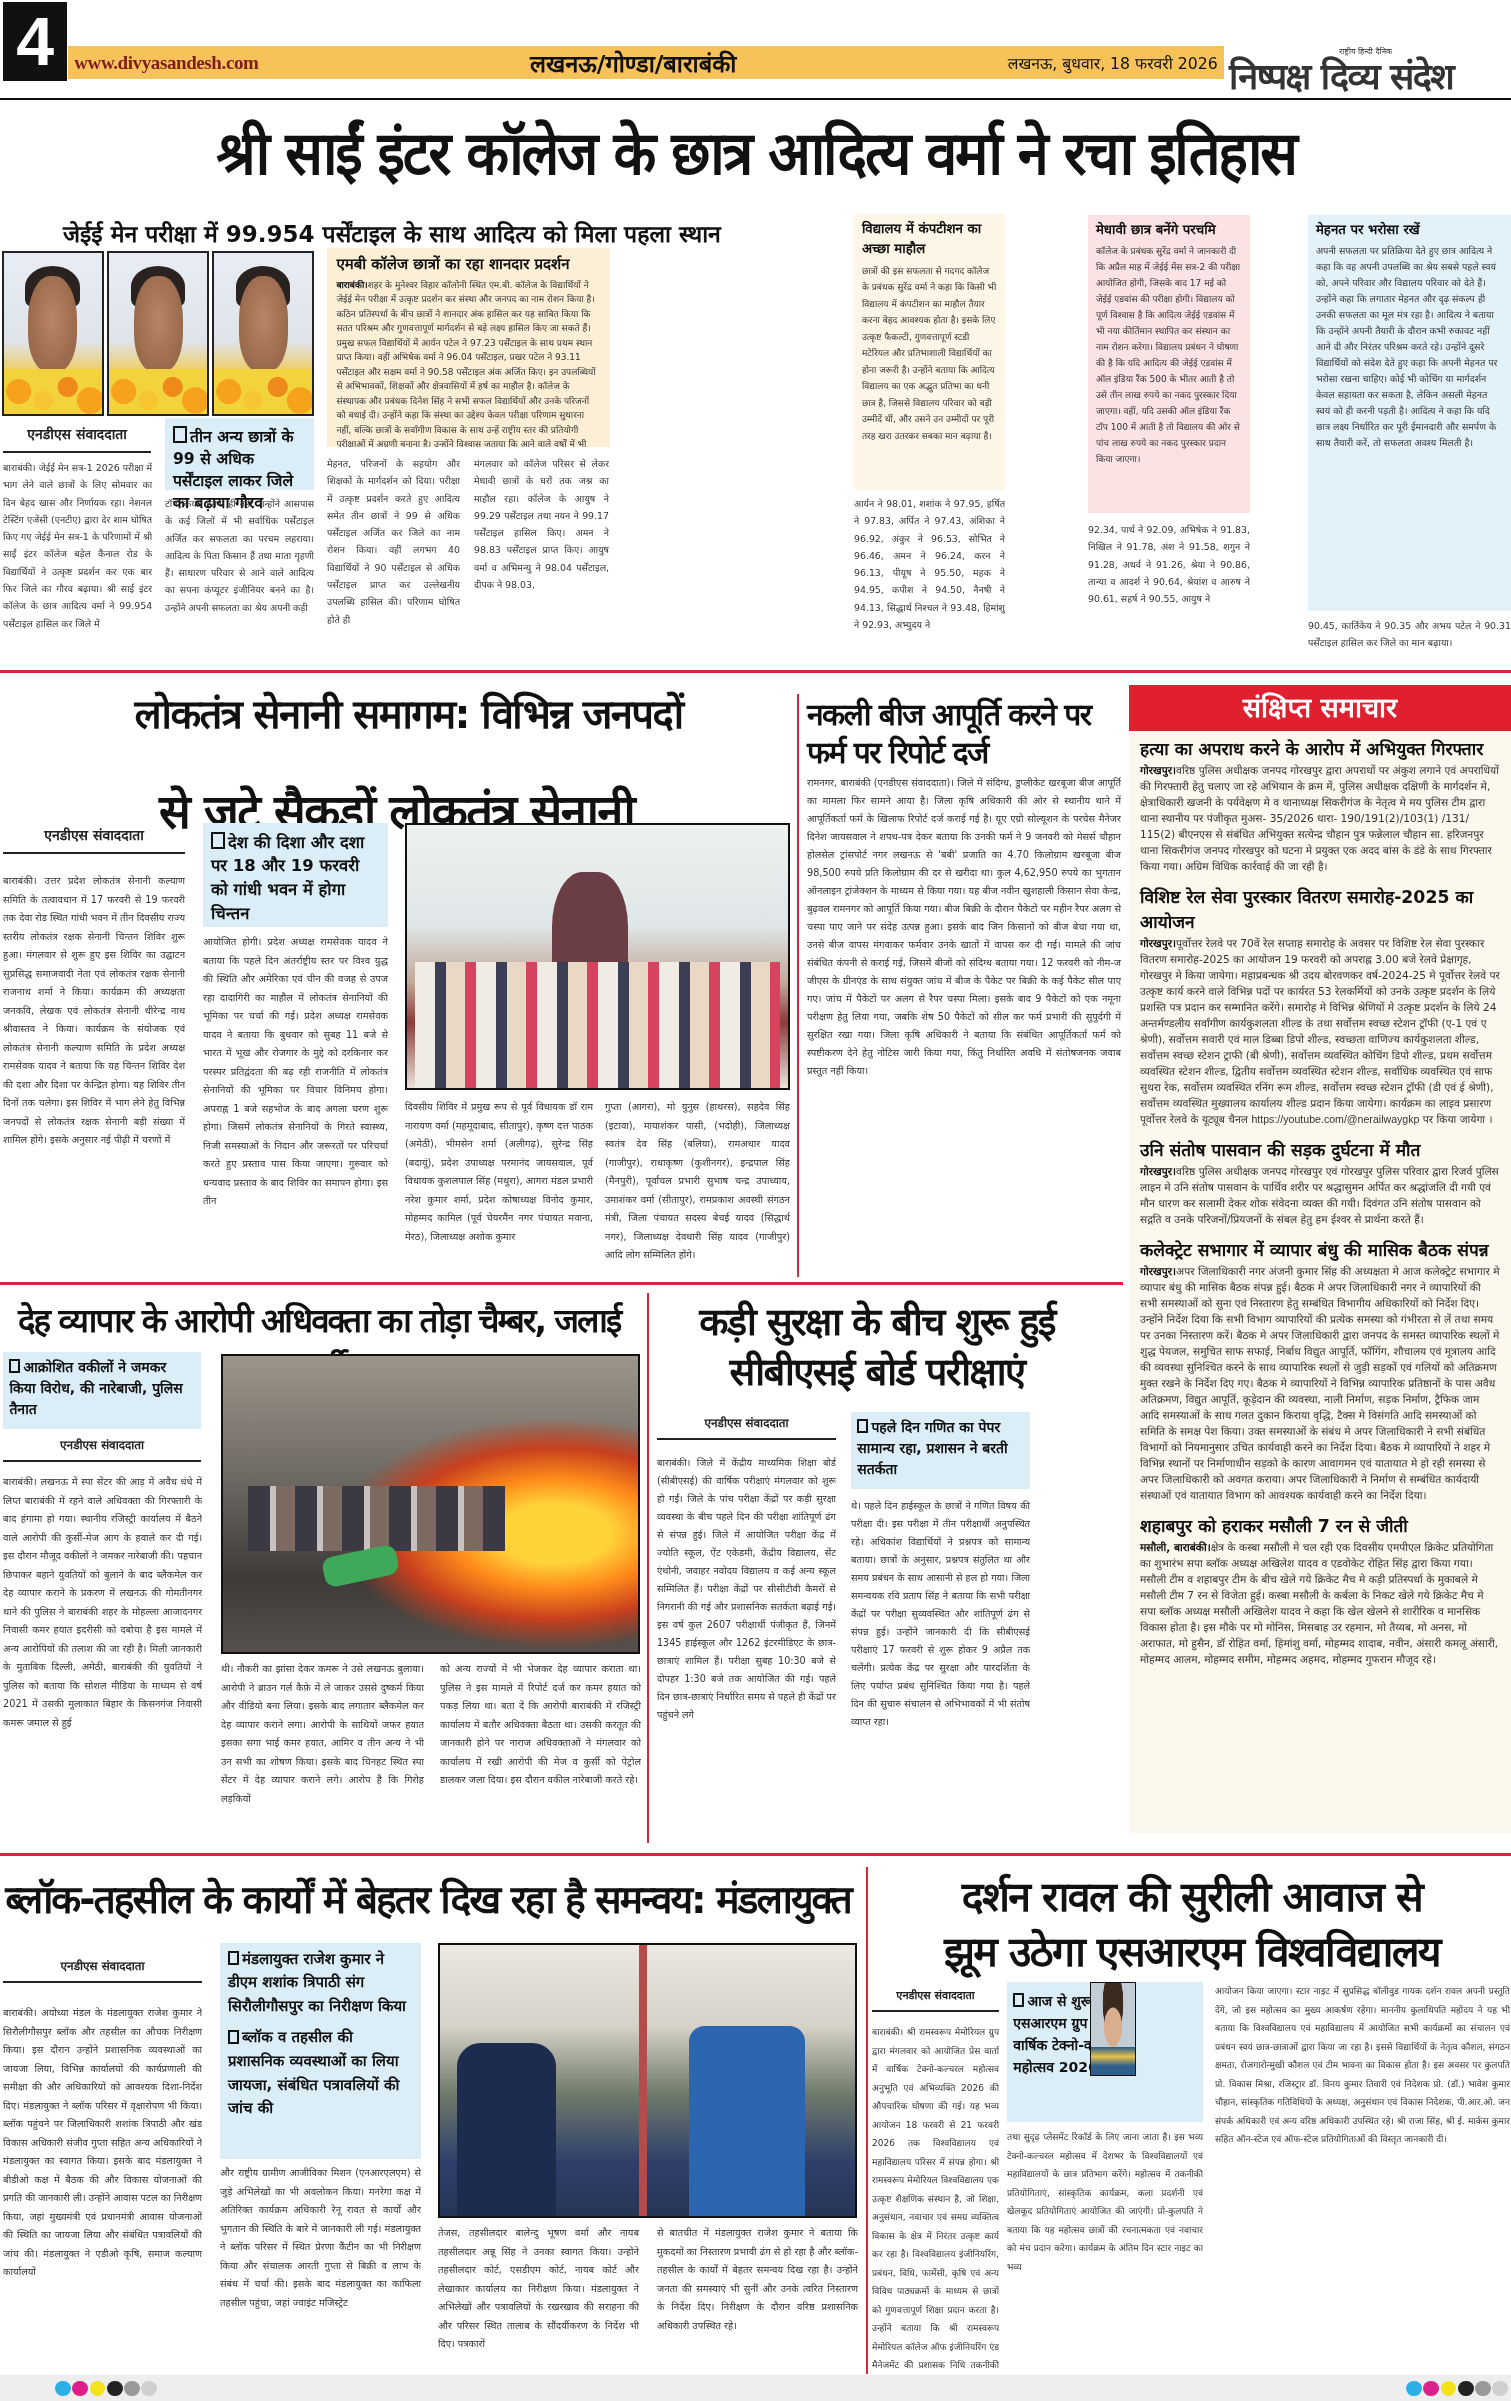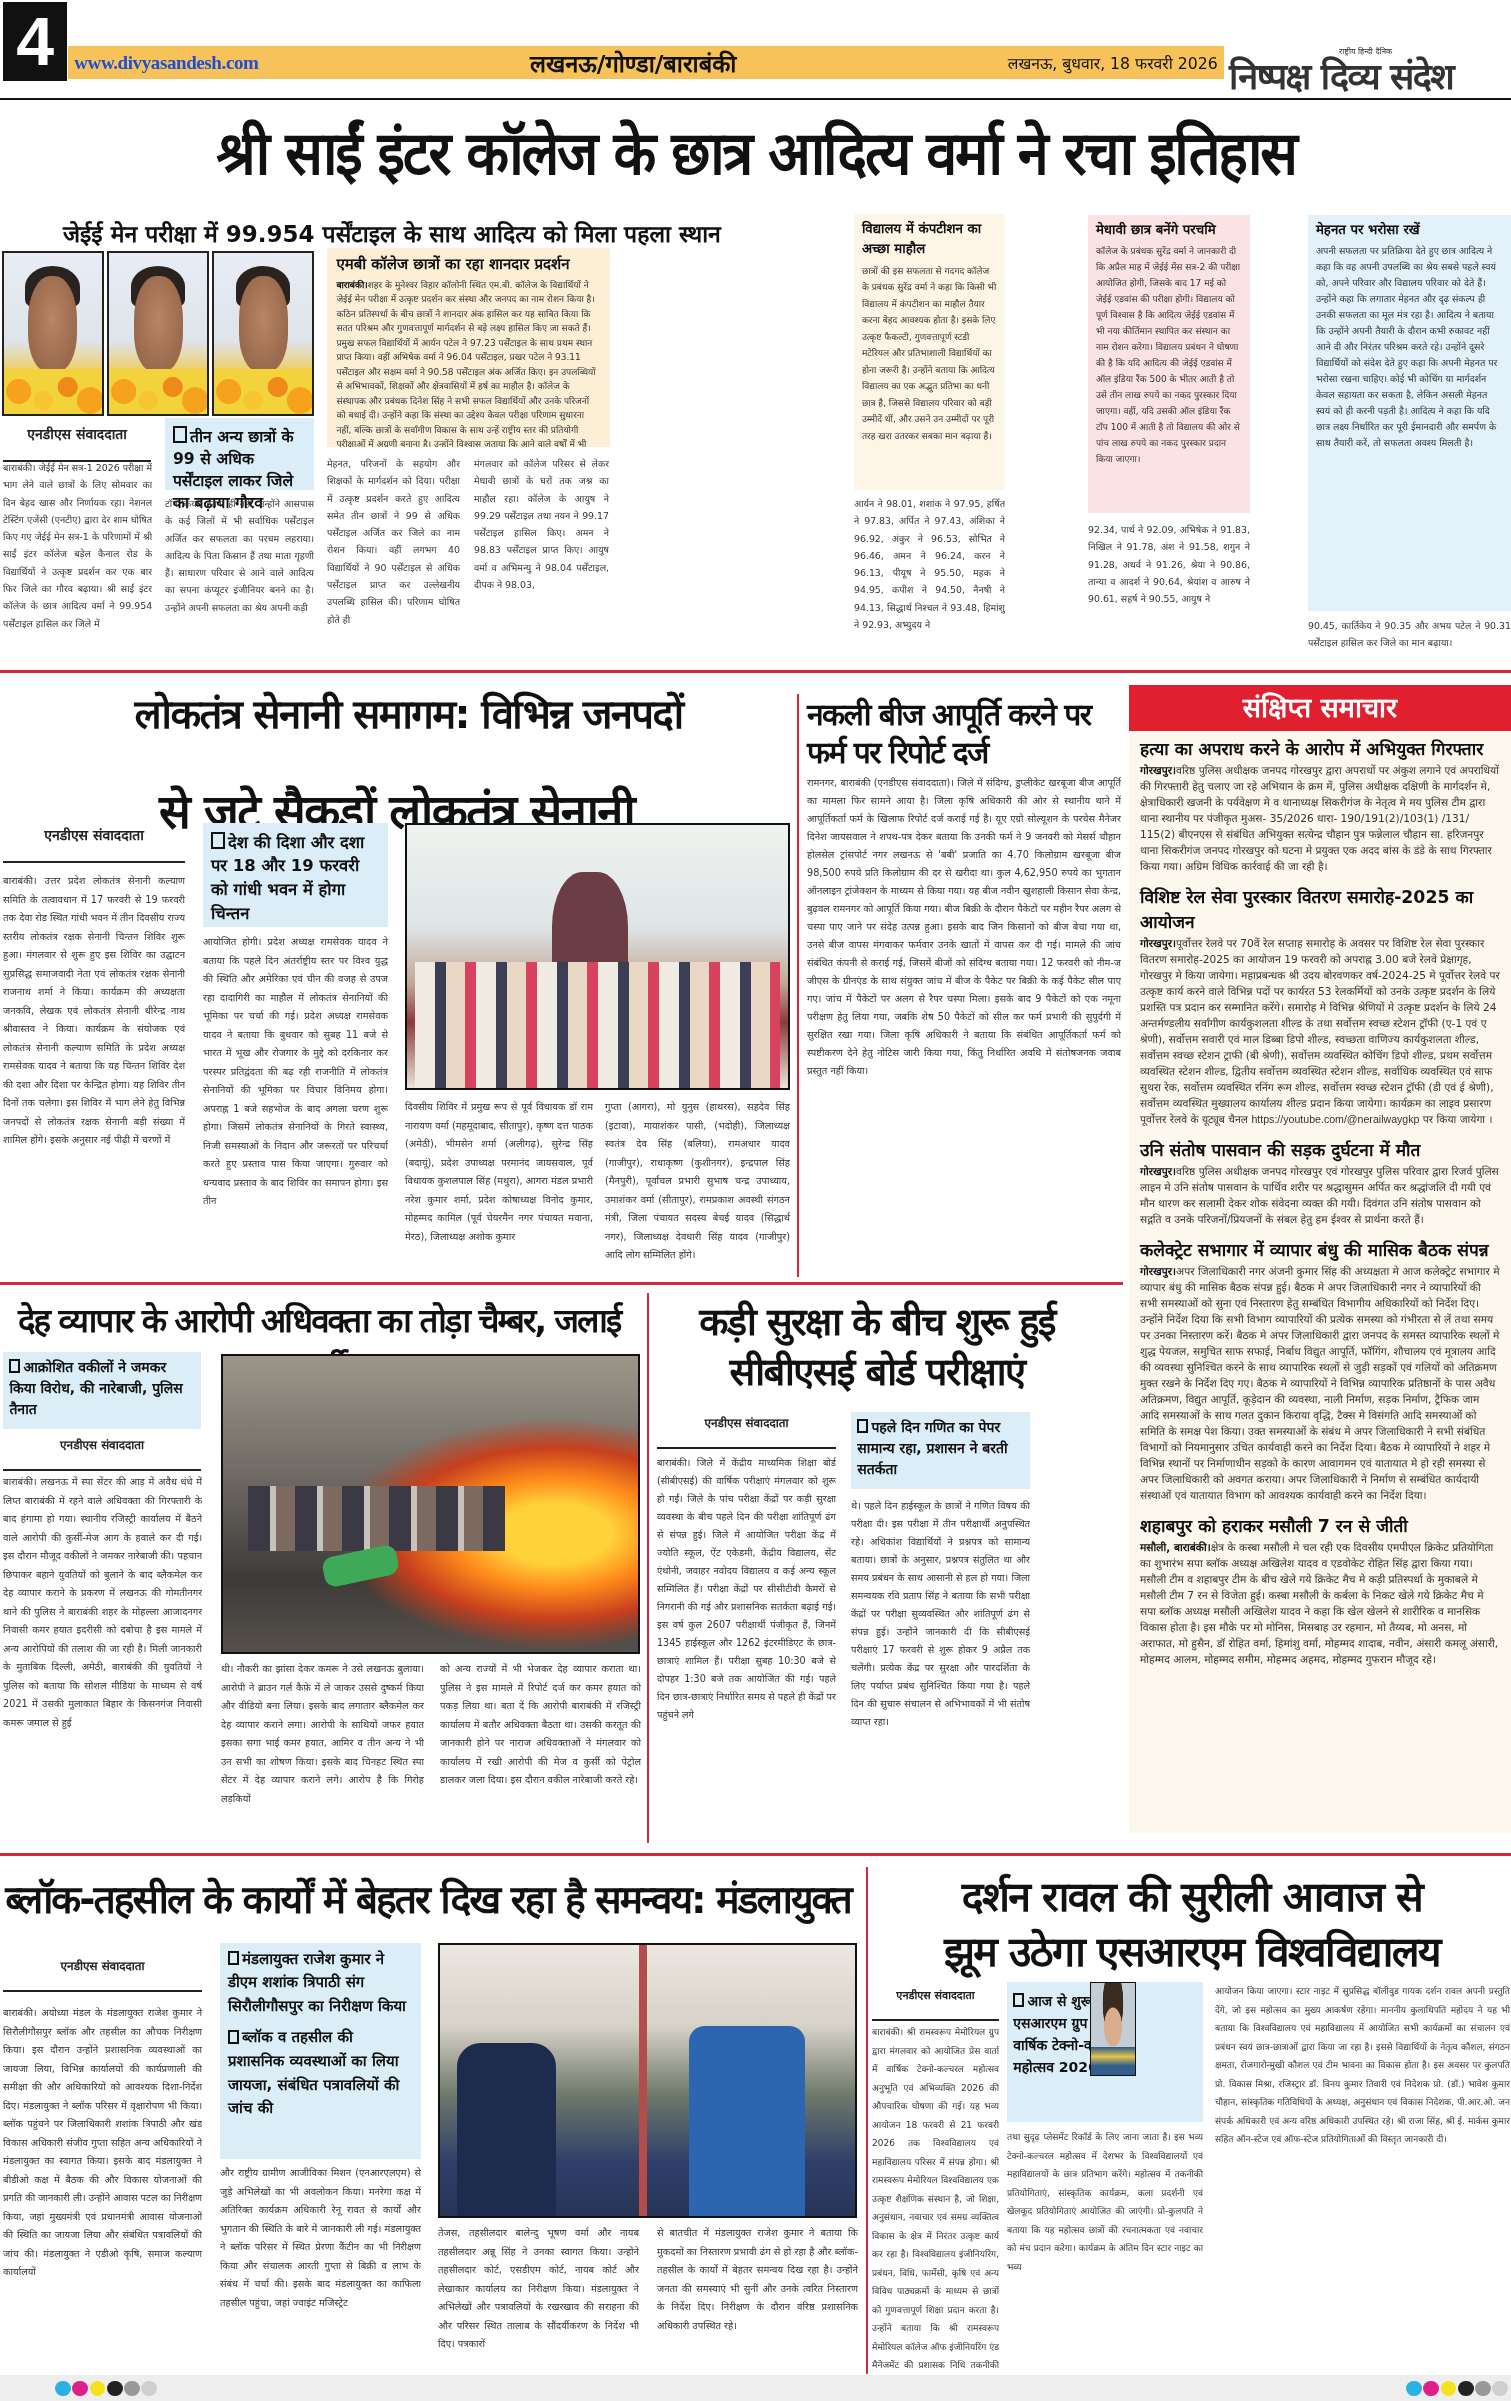--- a/index.html
+++ b/index.html
@@ -1,34 +1,34 @@
 <!DOCTYPE html>
 <html style="font-size:12.6px"><head>
 <meta charset="utf-8">
 <style>
 *{box-sizing:border-box;margin:0;padding:0}
 body{width:1512px;height:2401px;background:#fff;font-family:"Liberation Sans","DejaVu Sans",sans-serif;color:#222;overflow:hidden;position:relative}
 .abs{position:absolute}
 .masthead{left:0;top:0;width:1512px;height:86px}
 .pagenum{left:3.1px;top:1.6px;width:64px;height:79px;background:#111;color:#fff;font:bold 68px/79px "Liberation Sans",sans-serif;text-align:center}
 .bar{left:68px;top:46px;width:1156px;height:33px;background:#f7c25a;display:flex;align-items:center;justify-content:space-between;padding:0 6.3px}
-.bar .site{font:bold 19px "Liberation Serif",serif;color:#1d4ed8;letter-spacing:-0.4px}
+.bar .site{font:bold 19px "Liberation Serif",serif;color:#7f1d1d;letter-spacing:-0.4px}
 .bar .city{font:bold 23.6px "DejaVu Sans",sans-serif;color:#111}
 .bar .date{font:15.7px "DejaVu Sans",sans-serif;color:#111}
 .logo{left:1229px;top:23.6px;width:283px;height:63px}
 .logo .tag{position:absolute;left:110px;top:22px;font:7.9px "DejaVu Sans",sans-serif;color:#333}
 .logo .name{position:absolute;left:0;top:31px;font:bold 36px/44px "DejaVu Sans",sans-serif;color:#333;letter-spacing:-1.6px;white-space:nowrap}
 .rule-top{left:0;top:98px;width:1512px;height:2.4px;background:#111}
 .h-main{left:0;top:110px;width:1512px;text-align:center;font:bold 60px/86px "DejaVu Sans",sans-serif;color:#111;letter-spacing:-2.4px;transform:scaleX(0.93);transform-origin:center}
 .h-sub{left:63px;top:217px;font:bold 23px "DejaVu Sans",sans-serif;color:#111}
 .photo{border:2.4px solid #222;overflow:hidden;background:linear-gradient(180deg,#e8ecf4 0%,#dfe3ea 55%,#f4c634 80%,#f08a1a 100%)}
 .photo .face{position:absolute;left:25%;top:14%;width:50%;height:60%;border-radius:45% 45% 40% 40%;background:radial-gradient(ellipse at 50% 45%,#b98565 0%,#9a6a4c 70%);}
 .photo .hair{position:absolute;left:22%;top:8%;width:56%;height:26%;border-radius:50% 50% 20% 20%;background:#2a221e}
 .photo .garland{position:absolute;left:0;bottom:0;width:100%;height:28%;background:radial-gradient(circle at 15% 50%,#f6a21c 0 14%,transparent 15%),radial-gradient(circle at 40% 70%,#f7c531 0 14%,transparent 15%),radial-gradient(circle at 65% 40%,#ee8a1a 0 14%,transparent 15%),radial-gradient(circle at 88% 70%,#f6a21c 0 14%,transparent 15%),#f3d33c}
-.byline{font:bold 14px "DejaVu Sans",sans-serif;color:#222;text-align:center;border-bottom:2.4px solid #222;padding-bottom:17px}
+.byline{font:bold 14px "DejaVu Sans",sans-serif;color:#222;text-align:center;border-bottom:2.4px solid #222;padding-bottom:8px}
 .pull{background:#dbeef8;padding:7.9px 7.9px;font:bold 20.4px/31px "DejaVu Sans",sans-serif;color:#111}
 .pull .sq{display:inline-block;width:14px;height:17.3px;border:2.4px solid #111;margin-right:3.1px;vertical-align:-1.6px}
 .col{font:11.4px/22px "DejaVu Sans",sans-serif;color:#333;text-align:justify;overflow:hidden}
 .box{padding:7.9px 12.6px;overflow:hidden}
 .box h3{font:bold 19px/31px "DejaVu Sans",sans-serif;color:#111;margin-bottom:3.1px}
 .box p{font:11px/17px "DejaVu Sans",sans-serif;color:#333}
 .box p b{color:#111}
 .redrule{height:3.1px;background:#d4283c}
 .vrule{width:2.4px;background:#d4283c}
 .h2{font:bold 39px/55px "DejaVu Sans",sans-serif;color:#111;letter-spacing:-1.6px;text-align:center}

